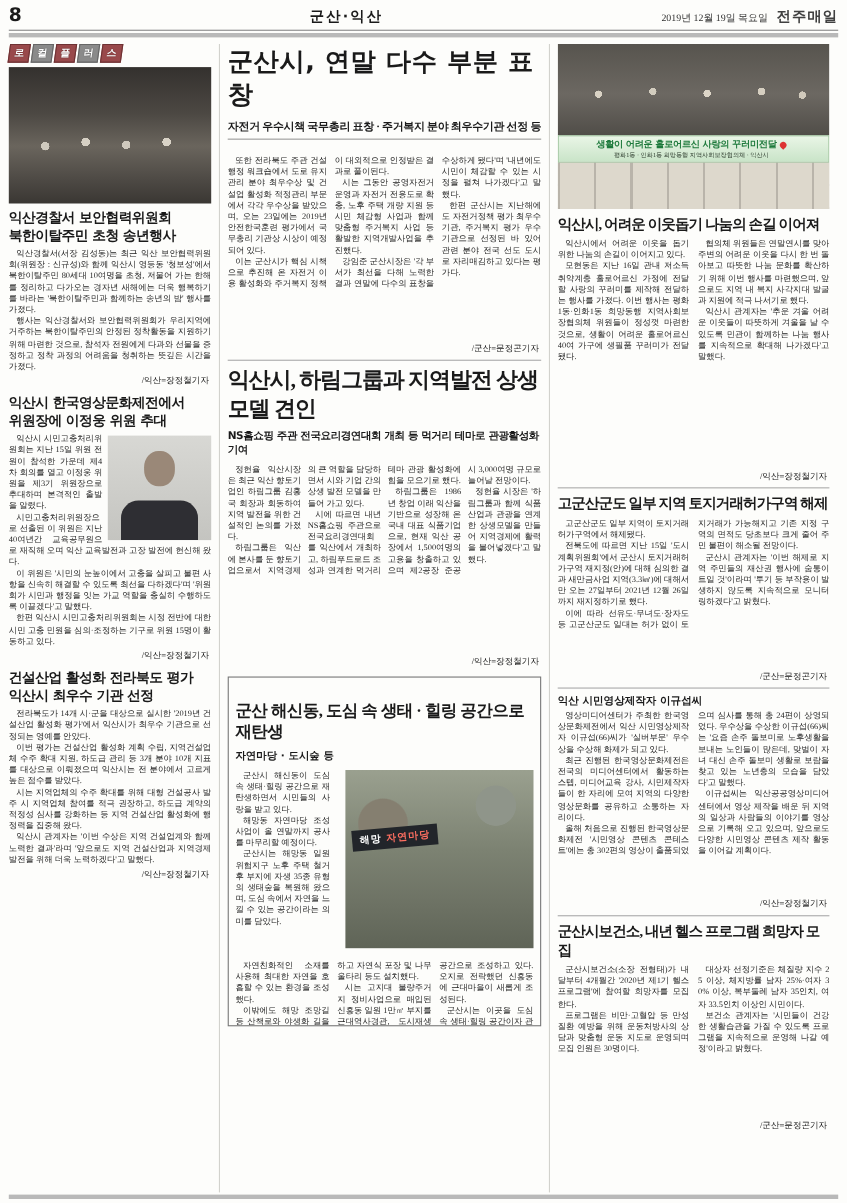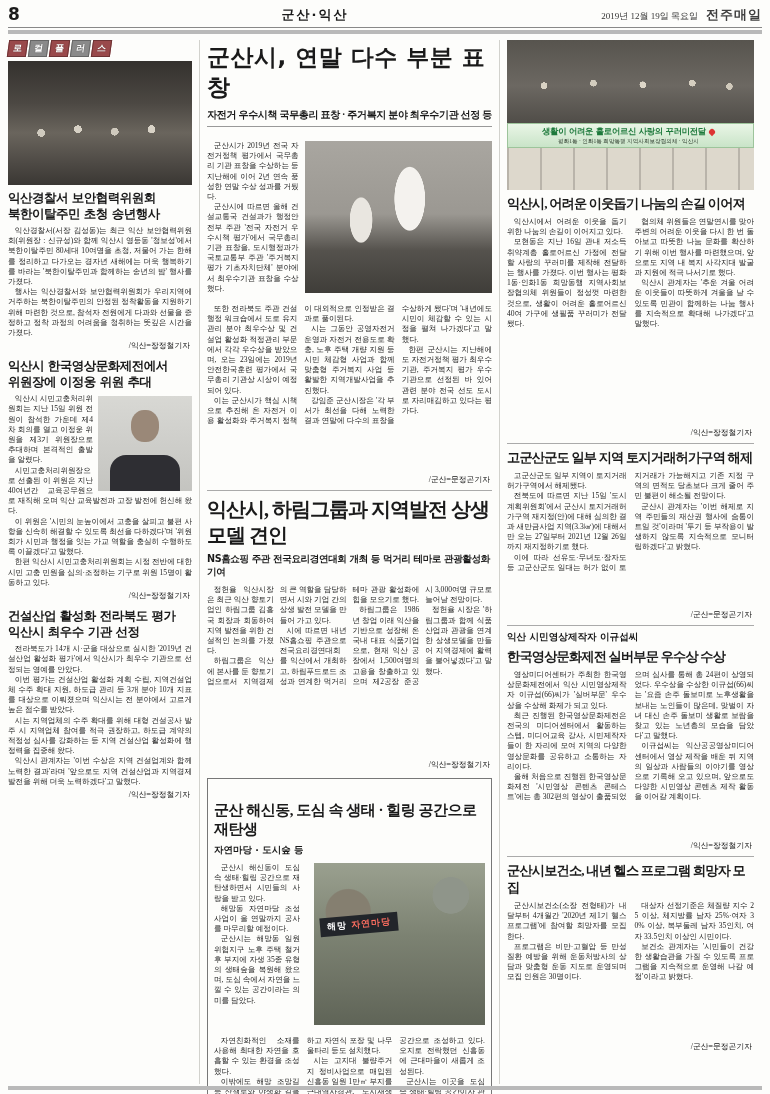--- a/index.html
+++ b/index.html
@@ -178,27 +178,20 @@
           </div>
         <div class="byline">/익산=장정철기자</div>
       </article>
     </div>
 
     <div class="col-center">
 
       <article>
         <h1 class="m1-head head-sans">군산시, 연말 다수 부분 표창</h1>
         <div class="m1-sub">자전거 우수시책 국무총리 표창 · 주거복지 분야 최우수기관 선정 등</div>
-        <div class="m1-row">
-          <div class="m1-lead body-text">
-              <p>군산시가 2019년 전국 자전거정책 평가에서 국무총리 기관 표창을 수상하는 등 지난해에 이어 2년 연속 풍성한 연말 수상 성과를 거뒀다.</p>
-              <p>군산시에 따르면 올해 건설교통국 건설과가 행정안전부 주관 '전국 자전거 우수시책 평가'에서 국무총리 기관 표창을, 도시행정과가 국토교통부 주관 '주거복지 평가 기초자치단체' 분야에서 최우수기관 표창을 수상했다.</p>
-            </div>
-          <div class="photo photo-ceremony"></div>
-        </div>
         <div class="m1-rest body-text">
             <p>또한 전라북도 주관 건설행정 워크숍에서 도로 유지관리 분야 최우수상 및 건설업 활성화 적정관리 부문에서 각각 우수상을 받았으며, 오는 23일에는 2019년 안전한국훈련 평가에서 국무총리 기관상 시상이 예정되어 있다.</p>
             <p>이는 군산시가 핵심 시책으로 추진해 온 자전거 이용 활성화와 주거복지 정책이 대외적으로 인정받은 결과로 풀이된다.</p>
             <p>시는 그동안 공영자전거 운영과 자전거 전용도로 확충, 노후 주택 개량 지원 등 시민 체감형 사업과 함께 맞춤형 주거복지 사업 등 활발한 지역개발사업을 추진했다.</p>
             <p>강임준 군산시장은 '각 부서가 최선을 다해 노력한 결과 연말에 다수의 표창을 수상하게 됐다'며 '내년에도 시민이 체감할 수 있는 시정을 펼쳐 나가겠다'고 말했다.</p>
             <p>한편 군산시는 지난해에도 자전거정책 평가 최우수기관, 주거복지 평가 우수기관으로 선정된 바 있어 관련 분야 전국 선도 도시로 자리매김하고 있다는 평가다.</p>
           </div>
         <div class="byline">/군산=문정곤기자</div>
       </article>
 
@@ -274,21 +267,20 @@
             <p>이에 따라 선유도·무녀도·장자도 등 고군산군도 일대는 허가 없이 토지거래가 가능해지고 기존 지정 구역의 면적도 당초보다 크게 줄어 주민 불편이 해소될 전망이다.</p>
             <p>군산시 관계자는 '이번 해제로 지역 주민들의 재산권 행사에 숨통이 트일 것'이라며 '투기 등 부작용이 발생하지 않도록 지속적으로 모니터링하겠다'고 밝혔다.</p>
           </div>
         <div class="byline">/군산=문정곤기자</div>
       </article>
 
       <div class="hr-thin"></div>
 
       <article>
         <div class="rr-kicker">익산 시민영상제작자 이규섭씨</div>
-        <h2 class="rr-head head-serif">한국영상문화제전 실버부문 우수상 수상</h2>
         <div class="two-col rr3-body body-text">
             <p>영상미디어센터가 주최한 한국영상문화제전에서 익산 시민영상제작자 이규섭(66)씨가 '실버부문' 우수상을 수상해 화제가 되고 있다.</p>
             <p>최근 진행된 한국영상문화제전은 전국의 미디어센터에서 활동하는 스텝, 미디어교육 강사, 시민제작자들이 한 자리에 모여 지역의 다양한 영상문화를 공유하고 소통하는 자리이다.</p>
             <p>올해 처음으로 진행된 한국영상문화제전 '시민영상 콘텐츠 콘테스트'에는 총 302편의 영상이 출품되었으며 심사를 통해 총 24편이 상영되었다. 우수상을 수상한 이규섭(66)씨는 '요즘 손주 돌보미로 노후생활을 보내는 노인들이 많은데, 맞벌이 자녀 대신 손주 돌보미 생활로 보람을 찾고 있는 노년층의 모습을 담았다'고 말했다.</p>
             <p>이규섭씨는 익산공공영상미디어센터에서 영상 제작을 배운 뒤 지역의 일상과 사람들의 이야기를 영상으로 기록해 오고 있으며, 앞으로도 다양한 시민영상 콘텐츠 제작 활동을 이어갈 계획이다.</p>
           </div>
         <div class="byline">/익산=장정철기자</div>
       </article>
 
       <div class="hr-thin"></div>

